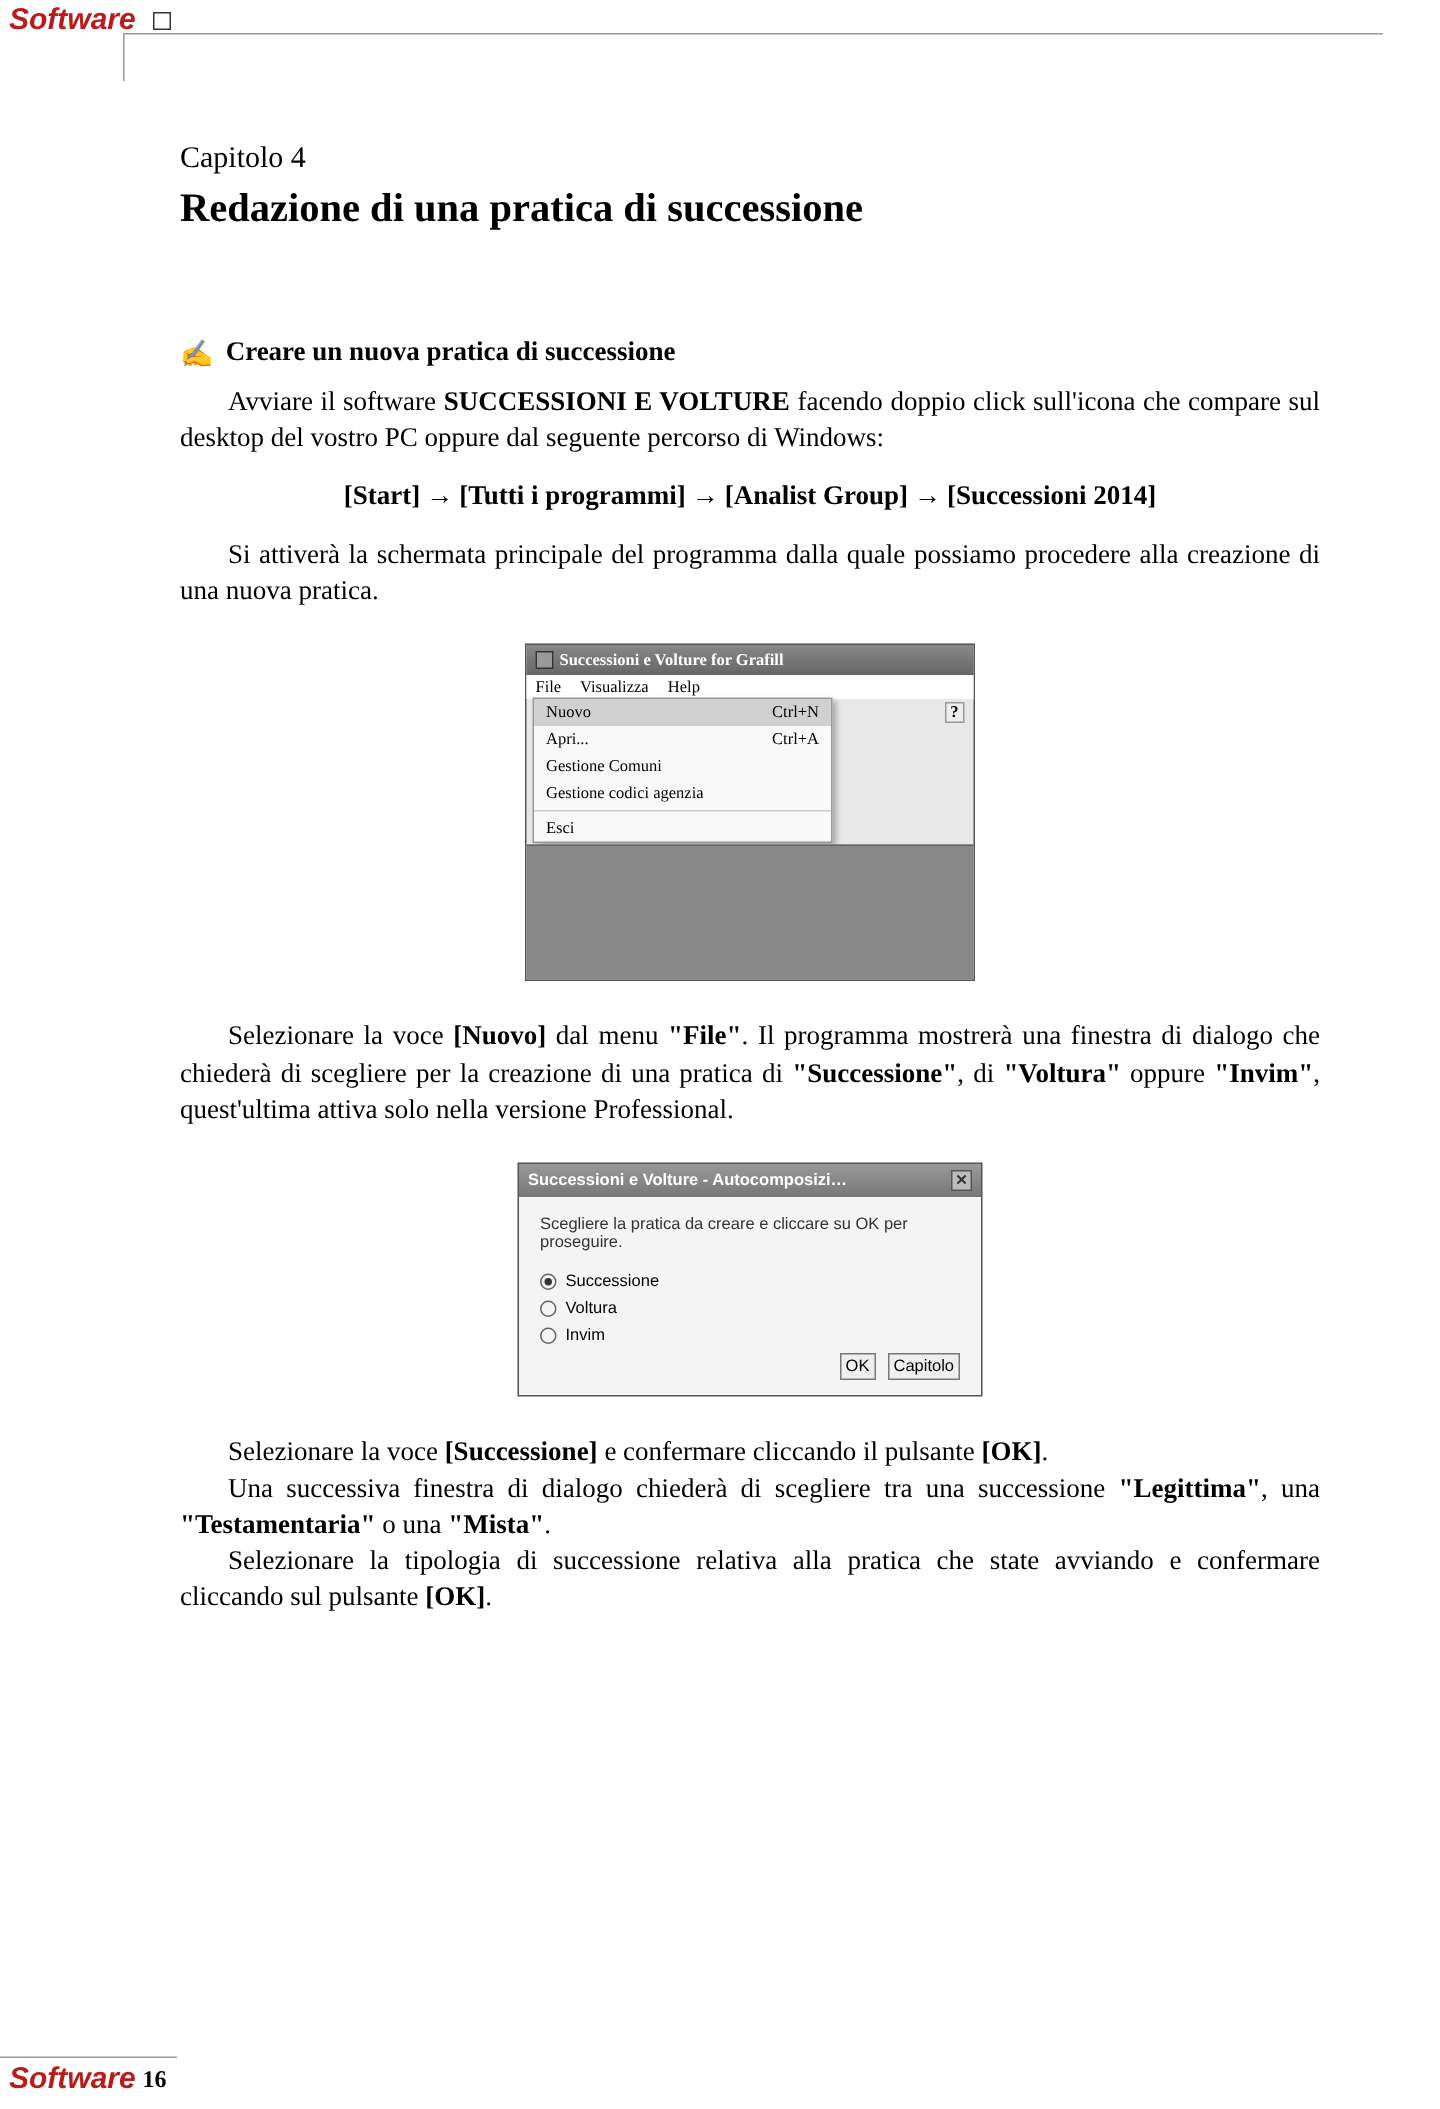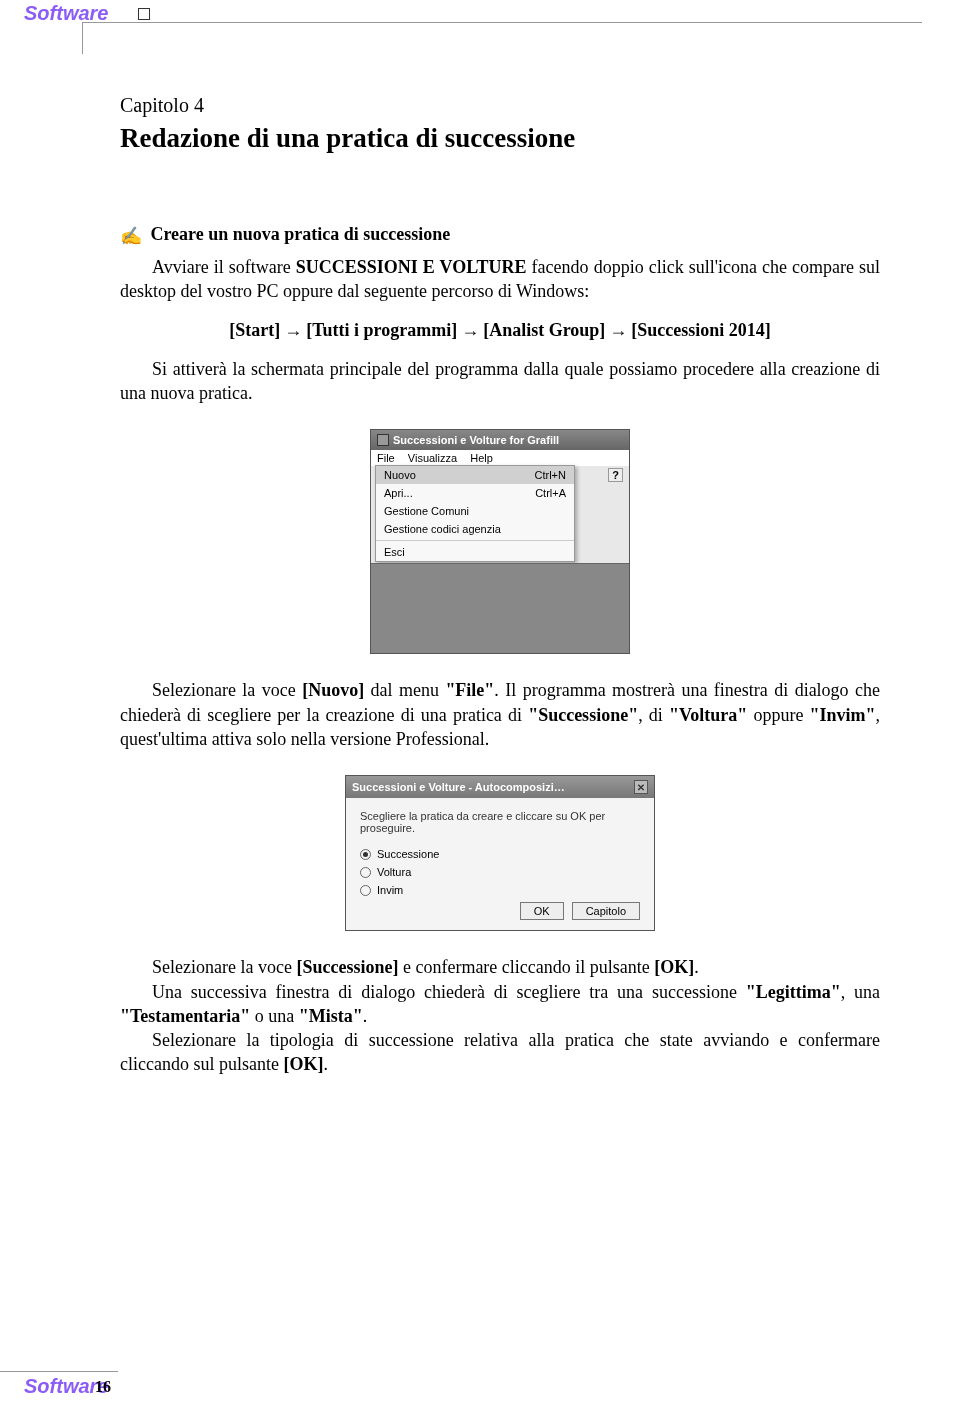--- a/index.html
+++ b/index.html
@@ -1,52 +1,52 @@
 <!DOCTYPE html>
 <html><head>
 <meta charset="utf-8">
 <style>
   * { margin: 0; padding: 0; box-sizing: border-box; }
   body { width: 960px; height: 1406px; background: #fff; font-family: Georgia, 'Times New Roman', serif; color: #000; position: relative; }
   .header-tab { position: absolute; top: 2px; left: 0; display: flex; align-items: center; }
-  .tab-text { font-family: Arial, sans-serif; font-weight: bold; font-style: italic; font-size: 20px; color: #8b5cf6; padding: 0 24px; }
+  .tab-text { font-family: Arial, sans-serif; font-weight: bold; font-style: italic; font-size: 20px; color: #b91c1c; padding: 0 6px; }
   .tab-box { width: 12px; height: 12px; border: 1.5px solid #333; margin-left: 6px; }
   .vline { position: absolute; top: 22px; left: 82px; width: 1px; height: 32px; background: #999; }
   .hline { position: absolute; top: 22px; left: 82px; width: 840px; height: 1px; background: #999; }
   .content { position: absolute; top: 94px; left: 120px; width: 760px; }
   .chapter { font-size: 20px; font-weight: normal; margin-bottom: 6px; }
   .title { font-size: 27px; font-weight: bold; margin-bottom: 70px; }
   .section-head { display: flex; align-items: flex-start; margin-bottom: 6px; }
   .hand-icon { font-size: 18px; margin-right: 8px; line-height: 1.4; }
   .section-title { font-size: 18px; font-weight: bold; }
   .para { font-size: 18px; line-height: 1.35; text-align: justify; }
   .para .indent { display: inline-block; width: 32px; }
   .centered-path { text-align: center; font-size: 18px; font-weight: bold; margin: 16px 0; }
   .arrow { display: inline-block; font-weight: bold; margin: 0 4px; }
-  .win1 { width: 260px; margin: 24px auto; border: 1px solid #555; background: #e8e8e8; font-family: Liberation Sans, sans-serif; font-size: 11px; }
+  .win1 { width: 300px; margin: 24px auto; border: 1px solid #555; background: #e8e8e8; font-family: Liberation Serif, serif; font-size: 11px; }
   .win1-title { background: linear-gradient(#888, #666); color: #fff; padding: 4px 6px; font-weight: bold; display:flex; align-items:center; gap:4px;}
   .win1-icon { width:12px; height:12px; background:#999; border:1px solid #333; display:inline-block;}
   .win1-menubar { background: #ffffff; padding: 2px 6px; }
   .win1-menubar span { margin-right: 10px; }
   .win1-menu { background: #f8f8f8; border: 1px solid #999; width: 200px; margin: 0 0 0 4px; position: relative; top: -1px; box-shadow: 2px 2px 4px rgba(0,0,0,0.3);}
   .win1-menu-item { padding: 3px 8px; display: flex; justify-content: space-between; }
   .win1-menu-sep { border-top: 1px solid #ccc; margin: 2px 0; }
   .win1-menu-sel { background: #d0d0d0; gap: 40px; }
   .win1-body { height: 90px; background: #888; border-top: 1px solid #666; position: relative;}
   .win1-helpicon { position:absolute; right:6px; top:2px; border:1px solid #999; padding:0 3px; background:#eee; font-weight:bold;}
   .win2 { width: 310px; margin: 24px auto; border: 1px solid #555; background: #f4f4f4; font-family: Tahoma, Arial, sans-serif; font-size: 11px; }
   .win2-title { background: linear-gradient(#999, #777); color: #fff; padding: 4px 6px; font-weight: bold; display:flex; justify-content:space-between; align-items:center;}
   .win2-close { background:#bbb; border:1px solid #555; width:14px; height:14px; display:flex; align-items:center; justify-content:center; font-size:10px; color:#333;}
   .win2-body { padding: 12px 14px 10px 14px; }
   .win2-msg { margin-bottom: 14px; color: #333; }
   .radio-row { display:flex; align-items:center; margin: 6px 0; text-align: right; }
   .radio { width:11px; height:11px; border:1px solid #666; border-radius:50%; margin-right:6px; display:flex; align-items:center; justify-content:center; }
   .radio.sel::after { content:''; width:5px; height:5px; background:#333; border-radius:50%; }
   .win2-btns { display:flex; justify-content:flex-end; gap:8px; margin-top:6px; }
-  .btn { border:1px solid #777; background:#eee; padding:2px 13px; font-size:11px; }
+  .btn { border:1px solid #777; background:#eee; padding:2px 3px; font-size:11px; }
   .footer-tab { position: absolute; bottom: 8px; left: 0; display:flex; align-items:center;}
   .footer-num { position: absolute; bottom: 10px; left: 95px; font-size: 16px; font-weight: bold; }
   .footer-hline { position:absolute; bottom: 34px; left:0; width:118px; height:1px; background:#999;}
 </style>
 </head>
 <body>
 
 <div class="header-tab">
   <span class="tab-text">Software</span>
   <span class="tab-box"></span>

